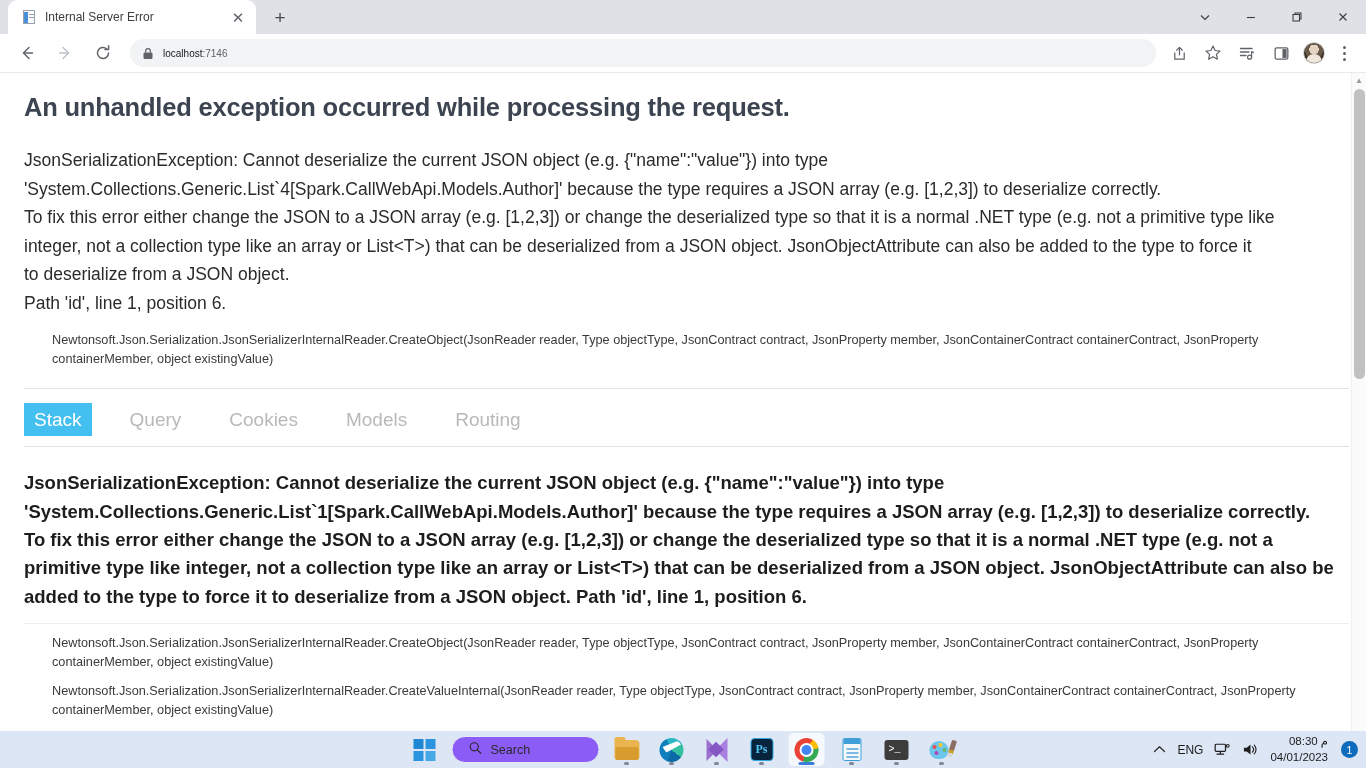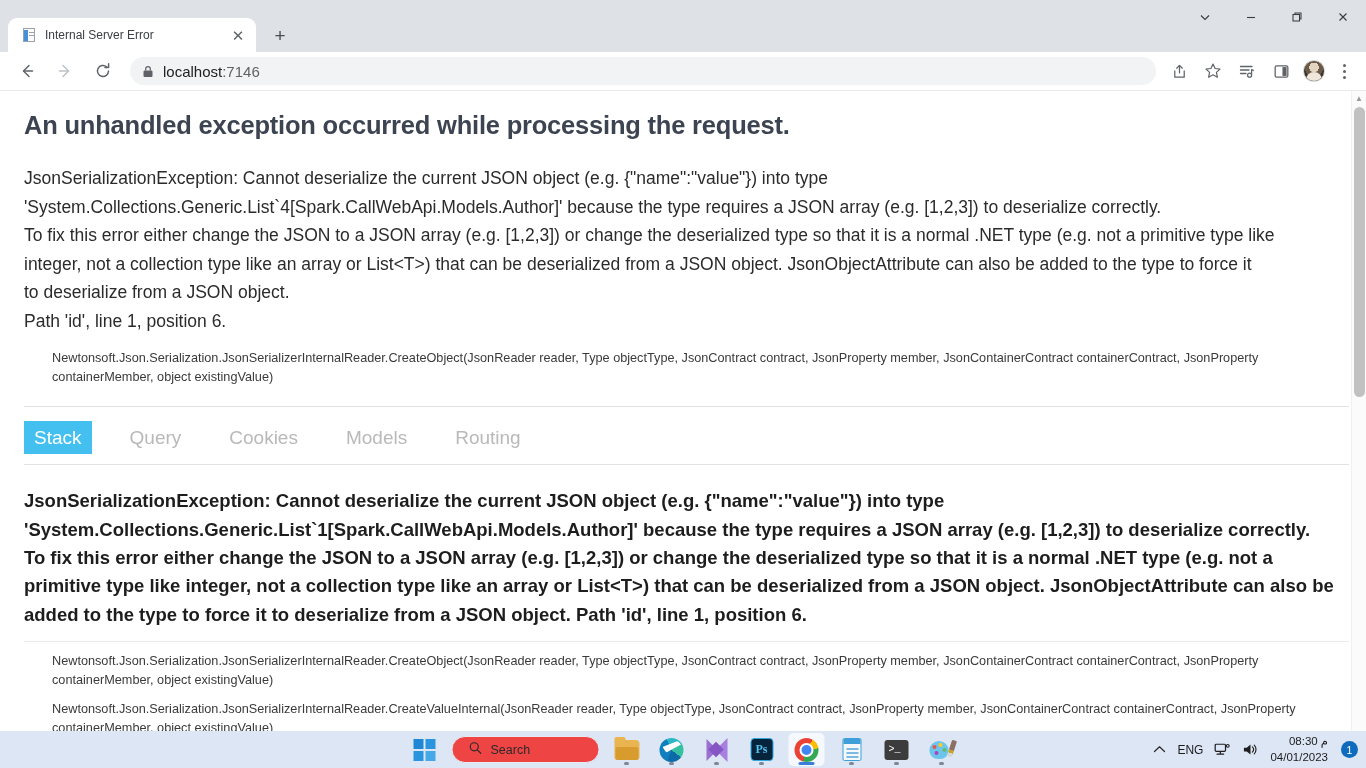--- a/index.html
+++ b/index.html
@@ -8,21 +8,21 @@
     overflow: hidden;
     font-family: "Liberation Sans", sans-serif;
     background: #ffffff;
   }
 
   
   .browser { width: 1366px; height: 731px; background: #ffffff; position: relative; }
 
   
   .tabstrip {
-    height: 52px; background: #dee1e6;
+    height: 34px; background: #dee1e6;
     display: flex; align-items: flex-end; position: relative;
   }
   .tab {
     margin-left: 8px; width: 248px; height: 34px;
     background: #ffffff; border-radius: 9px 9px 0 0;
     display: flex; align-items: center; padding: 0 8px 0 12px;
     position: relative;
   }
   .favicon { width: 16px; height: 16px; flex: 0 0 16px; position: relative; }
   .favicon .pg {
@@ -73,21 +73,21 @@
     display: flex; align-items: center; justify-content: center;
     color: #5f6368;
   }
   .navbtn.disabled { color: #bdc1c6; }
   .omnibox {
     flex: 1; height: 28px; background: #f1f3f4; border-radius: 14px;
     display: flex; align-items: center; padding: 0 12px;
     margin: 0 6px 0 8px;
   }
   .lock { margin-right: 9px; display: flex; color: #5f6368; }
-  .url { font-size: 15px; color: #202124; white-space: nowrap; }
+  .url { font-size: 10px; color: #202124; white-space: nowrap; }
   .url .port { color: #5f6368; }
   .tb-icon {
     width: 30px; height: 30px; margin: 0 2px;
     display: flex; align-items: center; justify-content: center;
     color: #5f6368;
   }
   .avatar {
     width: 22px; height: 22px; border-radius: 50%; margin: 0 5px;
     background: radial-gradient(circle at 50% 32%, #e3d4c2 0 28%, #6a5a4a 29% 55%, #3d3127 56% 100%);
     border: 1px solid #d0d0d0; overflow: hidden; position: relative;
@@ -187,21 +187,21 @@
     display: grid; grid-template-columns: 10px 10px; grid-template-rows: 10px 10px;
     gap: 2px;
   }
   .start i { display: block; background: #2a8fd8; }
   .start i:nth-child(1) { background: #1f87d4; }
   .start i:nth-child(2) { background: #2a95de; }
   .start i:nth-child(3) { background: #2a95de; }
   .start i:nth-child(4) { background: #46a8e6; }
 
   .searchpill {
-    height: 27px; min-width: 148px; background: #ef4444; border-radius: 14px;
+    height: 27px; min-width: 148px; background: #8b5cf6; border-radius: 14px;
     display: flex; align-items: center; padding: 0 16px; gap: 8px;
     border: 1px solid #e6ebf3;
   }
   .searchpill span { font-size: 12.5px; color: #2a2a2a; }
 
   .ic-folder { width: 25px; height: 20px; position: relative; }
   .ic-folder .back {
     position: absolute; left: 0; top: 0; width: 25px; height: 20px;
     background: #eab551; border-radius: 2px 4px 3px 3px;
   }

